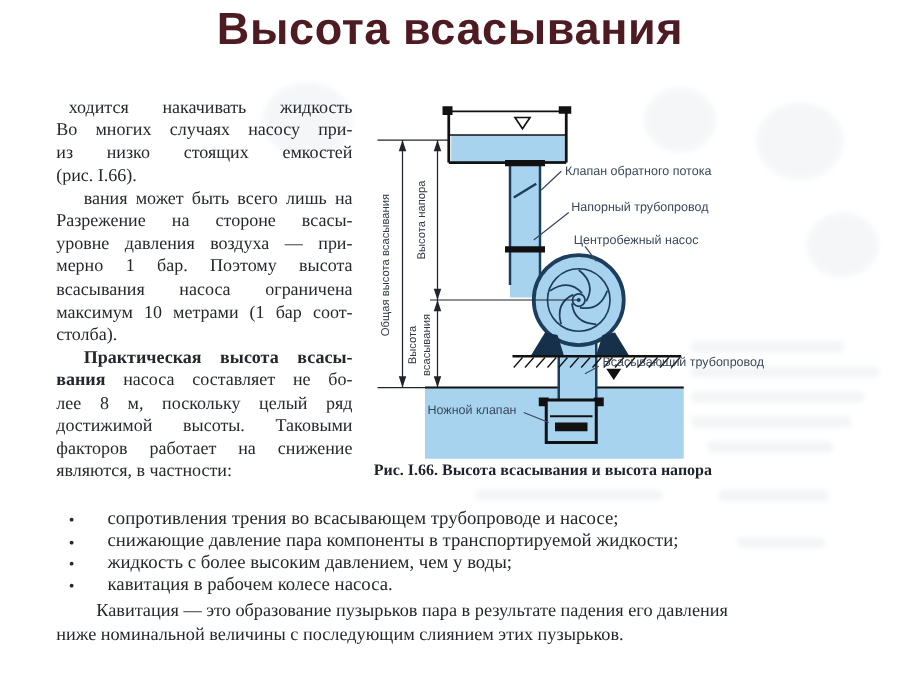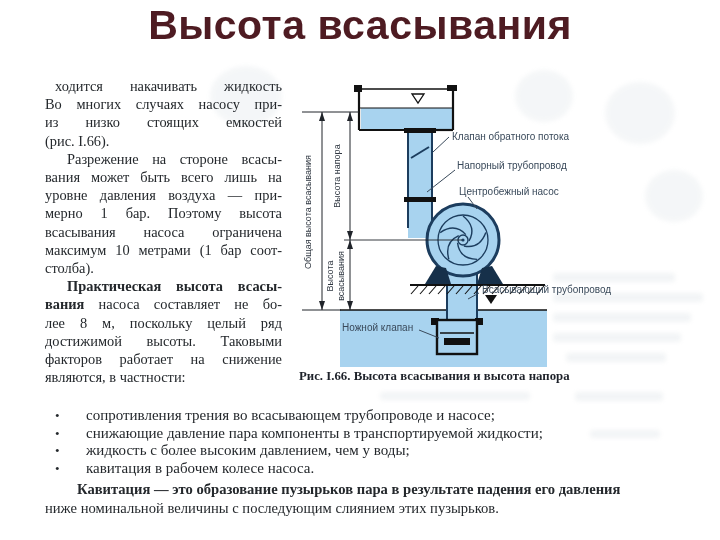--- a/index.html
+++ b/index.html
@@ -1,20 +1,20 @@
 <!DOCTYPE html>
 <html><head>
 <meta charset="utf-8">
 <style>
   html,body{margin:0;padding:0;background:#fff;}
   .page{position:relative;width:720px;height:540px;background:#ffffff;overflow:hidden;
         font-family:"Liberation Serif",serif;color:#24282c;}
   
   .slide-title{position:absolute;top:2px;left:0;width:720px;margin:0;text-align:center;
-       font-family:"Liberation Sans",sans-serif;font-weight:700;font-size:41px;
+       font-family:"Liberation Sans",sans-serif;font-weight:700;font-size:36px;
        letter-spacing:.5px;color:#4e1b22;}
   
   .ghost{position:absolute;background:#9fb0bd;opacity:.13;filter:blur(2px);border-radius:3px;}
   .ghost.circle{border-radius:50%;opacity:.10;}
   
   .col-left{position:absolute;left:45px;top:77px;width:237px;
        font-size:14.4px;line-height:18.2px;}
   .tl{text-align:justify;text-align-last:justify;}
   [data-bind-lines] .tl:last-child{text-align-last:left;}
   .p1 .tl:first-child{text-indent:10px;}
@@ -22,21 +22,21 @@
   .b-line{font-weight:700;text-indent:22px;}
   .force-j{text-align:justify;text-align-last:justify;}
   
   .bullets{position:absolute;left:48px;top:407px;width:625px;margin:0;padding:0;
        list-style:none;font-size:15px;line-height:17.5px;}
   .bullets li{display:flex;}
   .bullets .marker{width:31px;padding-left:7px;font-size:13px;}
   .bullets .btxt{flex:1;}
   
   .closing{position:absolute;left:45px;top:480px;width:628px;font-size:14.6px;line-height:18.6px;}
-  .closing .cl1{text-indent:32px;font-weight:bold;}
+  .closing .cl1{text-indent:32px;}
   
   .caption{position:absolute;left:299px;top:369px;width:310px;font-size:12.8px;color:#1e222a;font-weight:bold;}
   
   .diagram{position:absolute;left:0;top:0;pointer-events:none;}
   svg text{font-family:"Liberation Sans",sans-serif;}
   .lbl{font-size:10px;fill:#39495a;}
   .dim{font-size:9px;fill:#2e3640;}
 </style>
 </head>
 <body>
@@ -59,22 +59,22 @@
   <h1 class="slide-title" data-bind="title">Высота всасывания</h1>
 
   <div class="col-left">
     <div class="para p1" data-bind-lines="left_column.para1_lines">
         <div class="tl">ходится накачивать жидкость</div>
         <div class="tl">Во многих случаях насосу при-</div>
         <div class="tl">из низко стоящих емкостей</div>
         <div class="tl">(рис. I.66).</div>
       </div>
     <div class="para p2" data-bind-lines="left_column.para2_lines">
+        <div class="tl">вания может быть всего лишь на</div>
         <div class="tl">Разрежение на стороне всасы-</div>
-        <div class="tl">вания может быть всего лишь на</div>
         <div class="tl">уровне давления воздуха — при-</div>
         <div class="tl">мерно 1 бар. Поэтому высота</div>
         <div class="tl">всасывания насоса ограничена</div>
         <div class="tl">максимум 10 метрами (1 бар соот-</div>
         <div class="tl">столба).</div>
       </div>
     <div class="para p3">
       <div class="tl force-j b-line" data-bind="left_column.para3_bold_line">Практическая высота всасы-</div>
       <div class="tl force-j"><b data-bind="left_column.para3_line2_bold">вания</b><span data-bind="left_column.para3_line2_rest"> насоса составляет не бо-</span></div>
       <div data-bind-lines="left_column.para3_lines">

